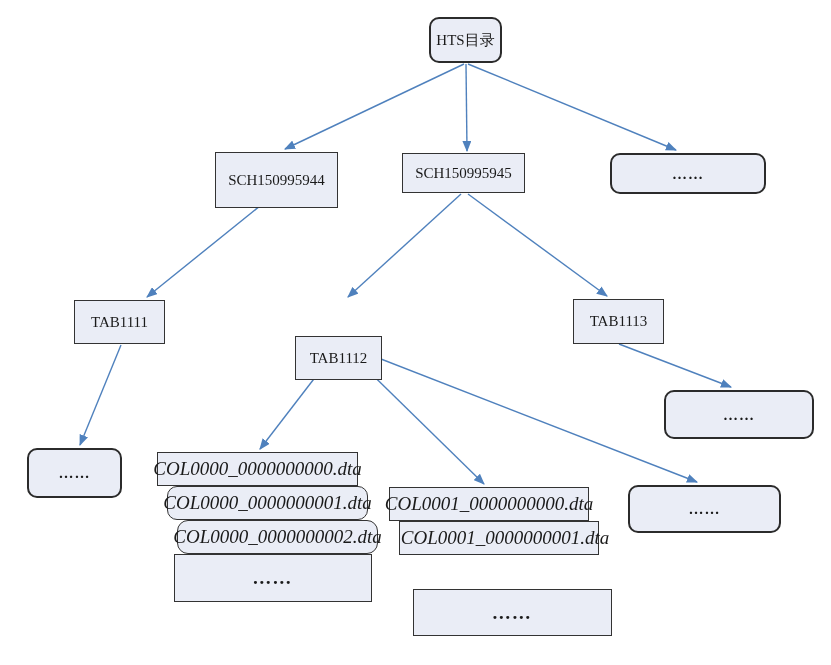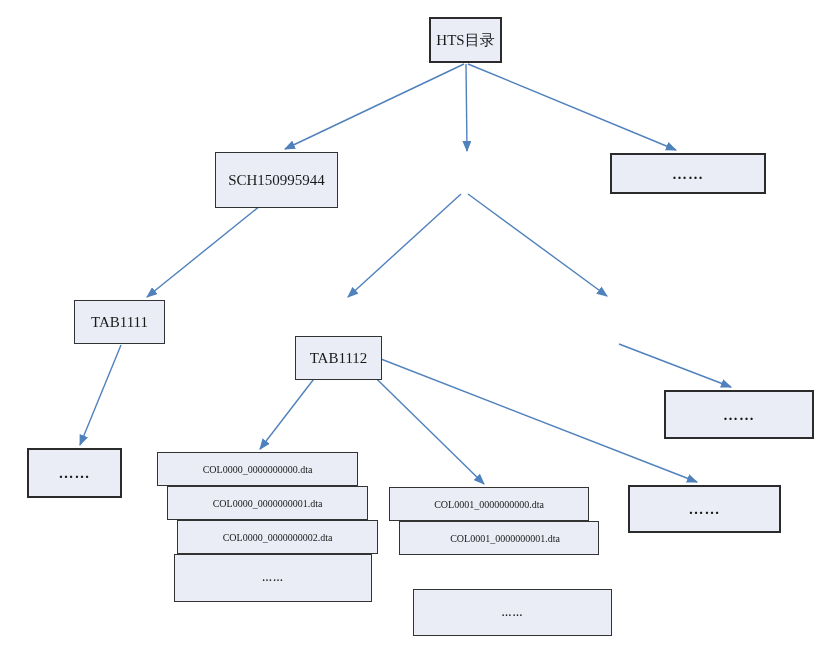--- a/index.html
+++ b/index.html
@@ -38,23 +38,25 @@
     align-items: center;
     justify-content: center;
     font-size: 15px;
     text-align: center;
     white-space: nowrap;
     line-height: 1.1;
   }
   .node.thick {
     border-width: 2px;
     border-color: #2b2b2b;
+    border-radius: 10px;
   }
   .node.card {
-    font-size: 10px;
+    font-size: 19px;
+    font-style: italic;
   }
   .node.dots {
     font-weight: bold;
     letter-spacing: 1px;
   }
   .node.dots span,
   .node.dots { line-height: 0.4; }
 </style>
 </head>
 <body>
@@ -76,31 +78,33 @@
     <line class="connector" x1="121" y1="345" x2="80" y2="445" marker-end="url(#arrow)"></line>
     <line class="connector" x1="340" y1="345" x2="260" y2="449" marker-end="url(#arrow)"></line>
     <line class="connector" x1="342" y1="345" x2="484" y2="484" marker-end="url(#arrow)"></line>
     <line class="connector" x1="345" y1="345" x2="697" y2="482" marker-end="url(#arrow)"></line>
     <line class="connector" x1="619" y1="344" x2="731" y2="387" marker-end="url(#arrow)"></line>
   </svg>
 
   <div class="node thick" style="left:429px; top:17px; width:73px; height:46px;">HTS目录</div>
 
   <div class="node" style="left:215px; top:152px; width:123px; height:56px;">SCH150995944</div>
+  <div class="node" style="left:402px; top:153px; width:123px; height:40px;">SCH150995945</div>
   <div class="node thick dots" style="left:610px; top:153px; width:156px; height:41px;">……</div>
 
   <div class="node" style="left:74px; top:300px; width:91px; height:44px;">TAB1111</div>
   <div class="node" style="left:295px; top:300px; width:87px; height:44px;margin-top:36px;">TAB1112</div>
+  <div class="node" style="left:573px; top:299px; width:91px; height:45px;">TAB1113</div>
 
   <div class="node thick dots" style="left:27px; top:448px; width:95px; height:50px;">……</div>
   <div class="node thick dots" style="left:664px; top:390px; width:150px; height:49px;">……</div>
   <div class="node thick dots" style="left:628px; top:485px; width:153px; height:48px;">……</div>
 
   <div class="node card" style="left:157px; top:452px; width:201px; height:34px;">COL0000_0000000000.dta</div>
-  <div class="node card" style="left:167px; top:486px; width:201px; height:34px;">COL0000_0000000001.dta</div>
-  <div class="node card" style="left:177px; top:520px; width:201px; height:34px;">COL0000_0000000002.dta</div>
+  <div class="node card" style="left:167px; top:486px; width:201px; height:34px;border-radius:10px;">COL0000_0000000001.dta</div>
+  <div class="node card" style="left:177px; top:520px; width:201px; height:34px;border-radius:11px;">COL0000_0000000002.dta</div>
   <div class="node card dots" style="left:174px; top:554px; width:198px; height:48px;">……</div>
 
   <div class="node card" style="left:389px; top:487px; width:200px; height:34px;">COL0001_0000000000.dta</div>
   <div class="node card" style="left:399px; top:521px; width:200px; height:34px;padding-left:12px;">COL0001_0000000001.dta</div>
   <div class="node card dots" style="left:413px; top:589px; width:199px; height:47px;">……</div>
 
 </div>
 
 </body></html>

